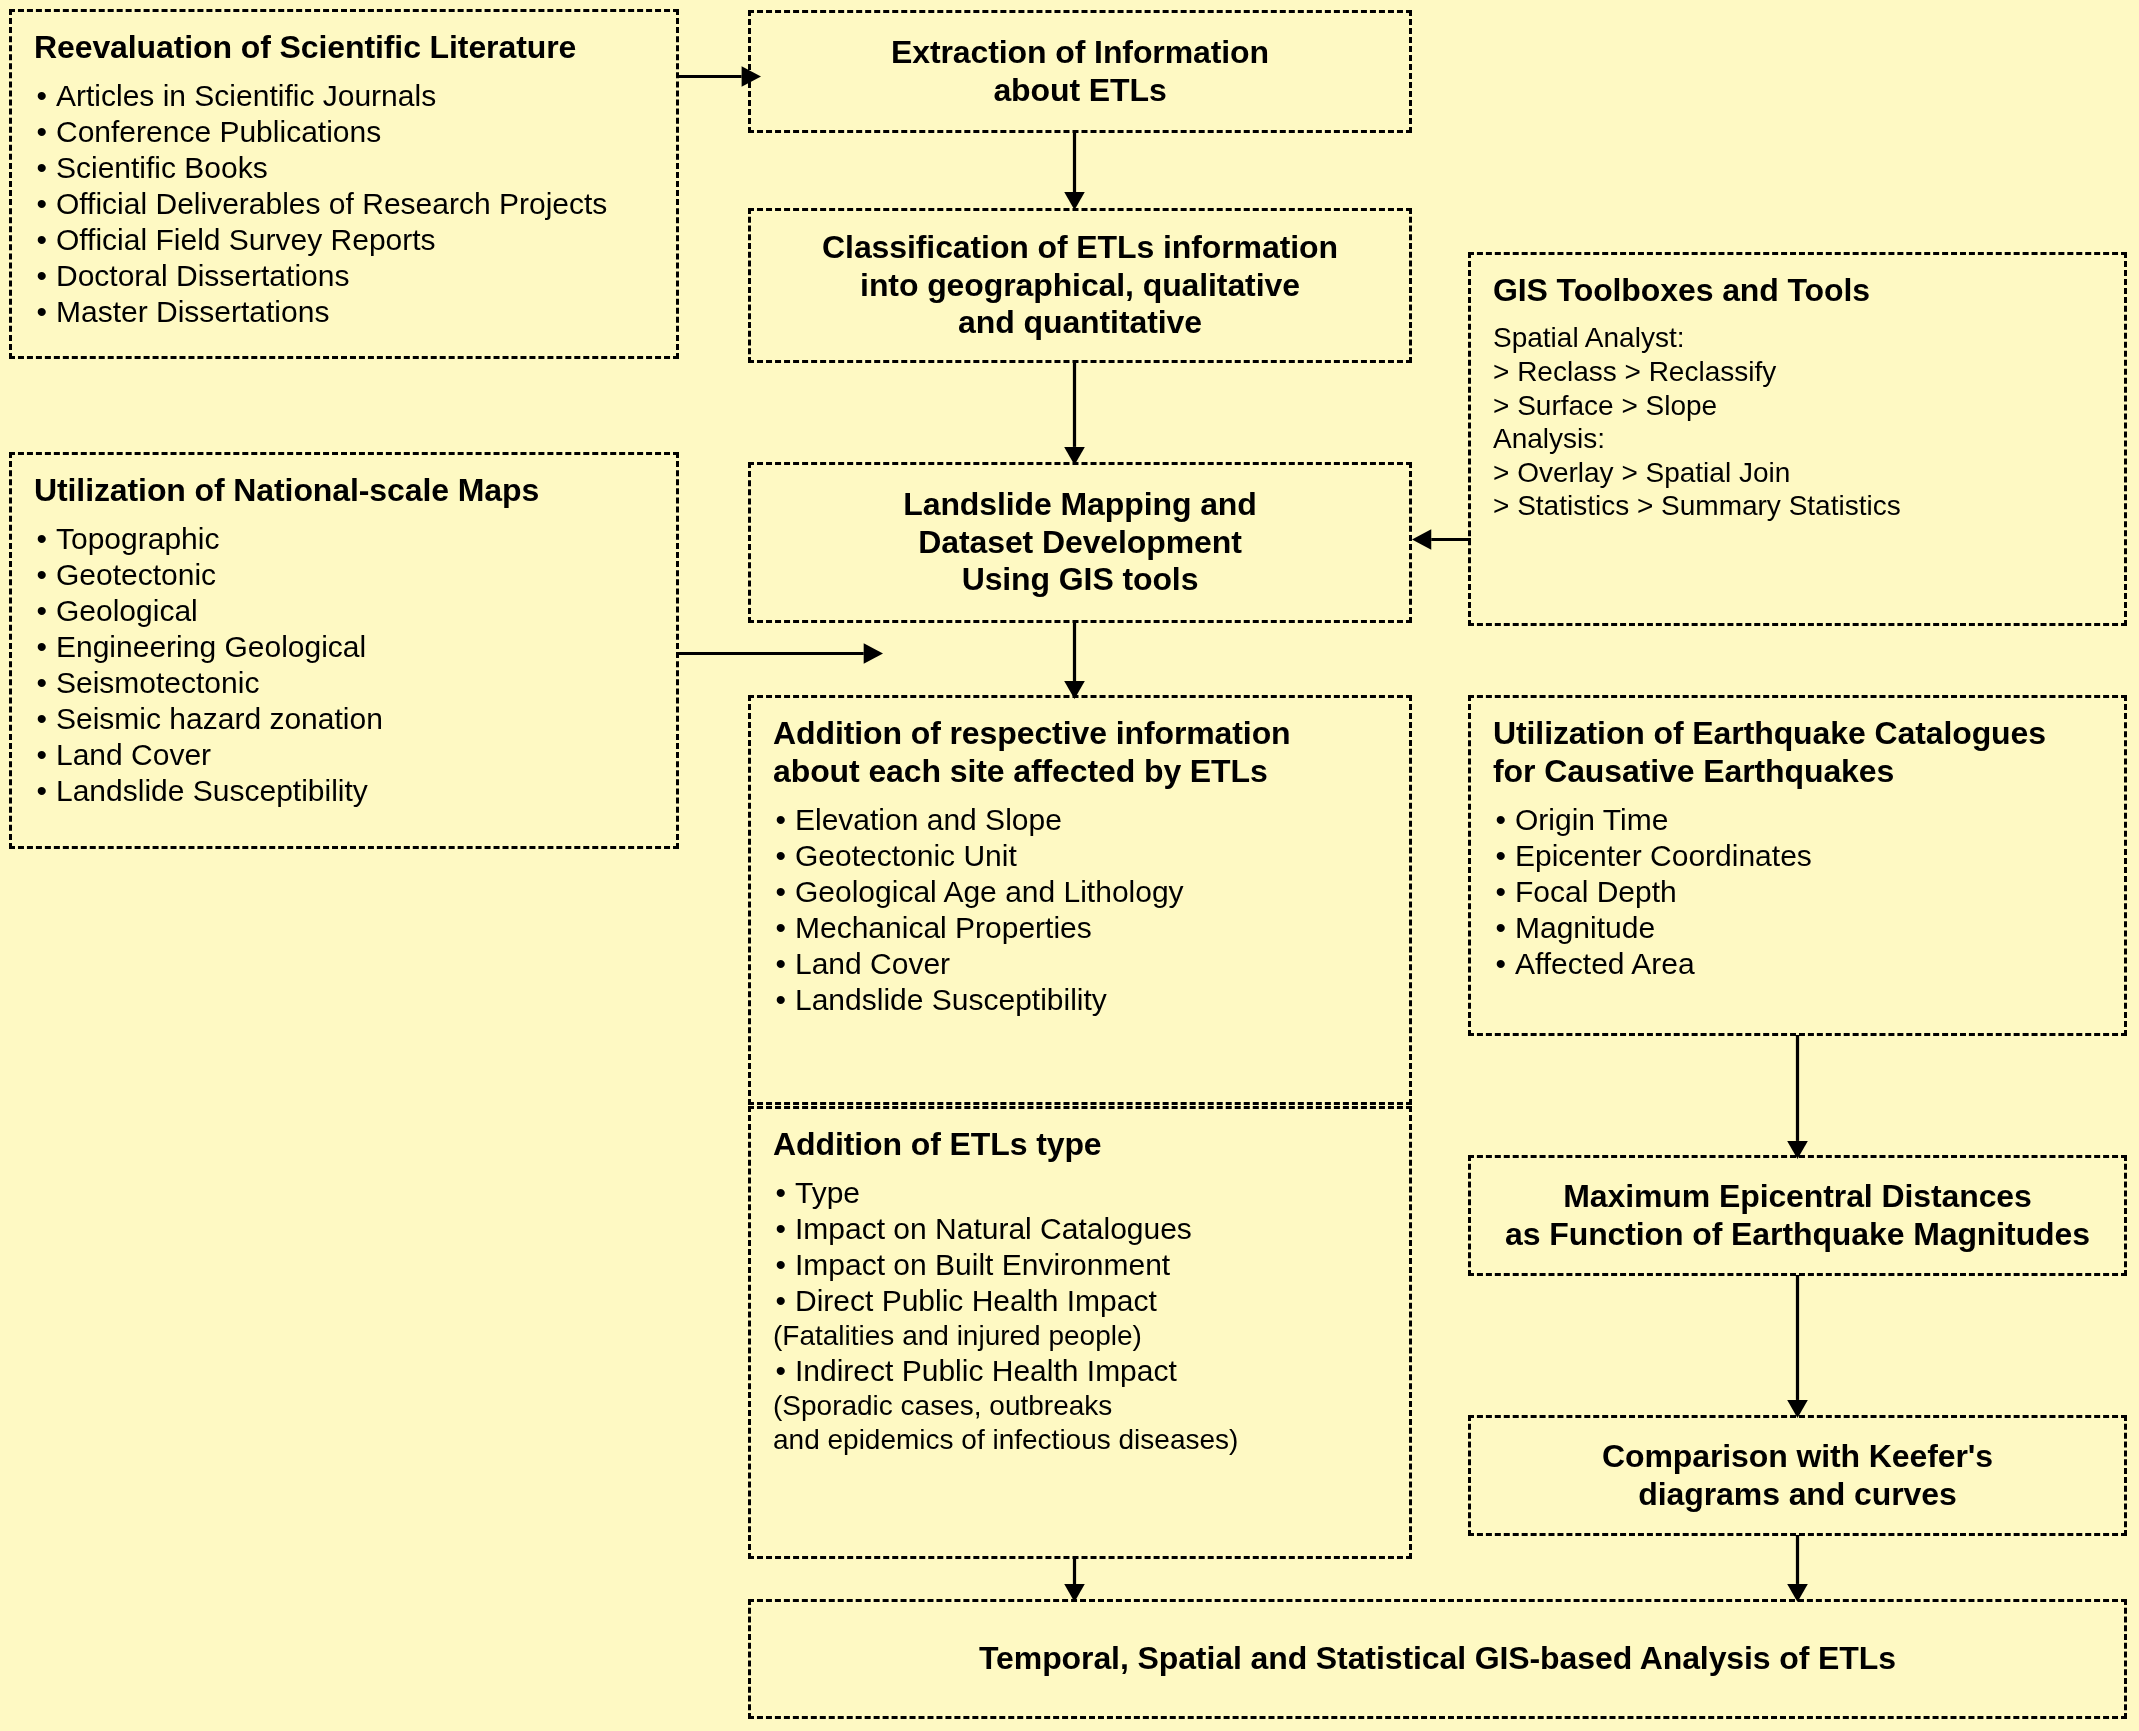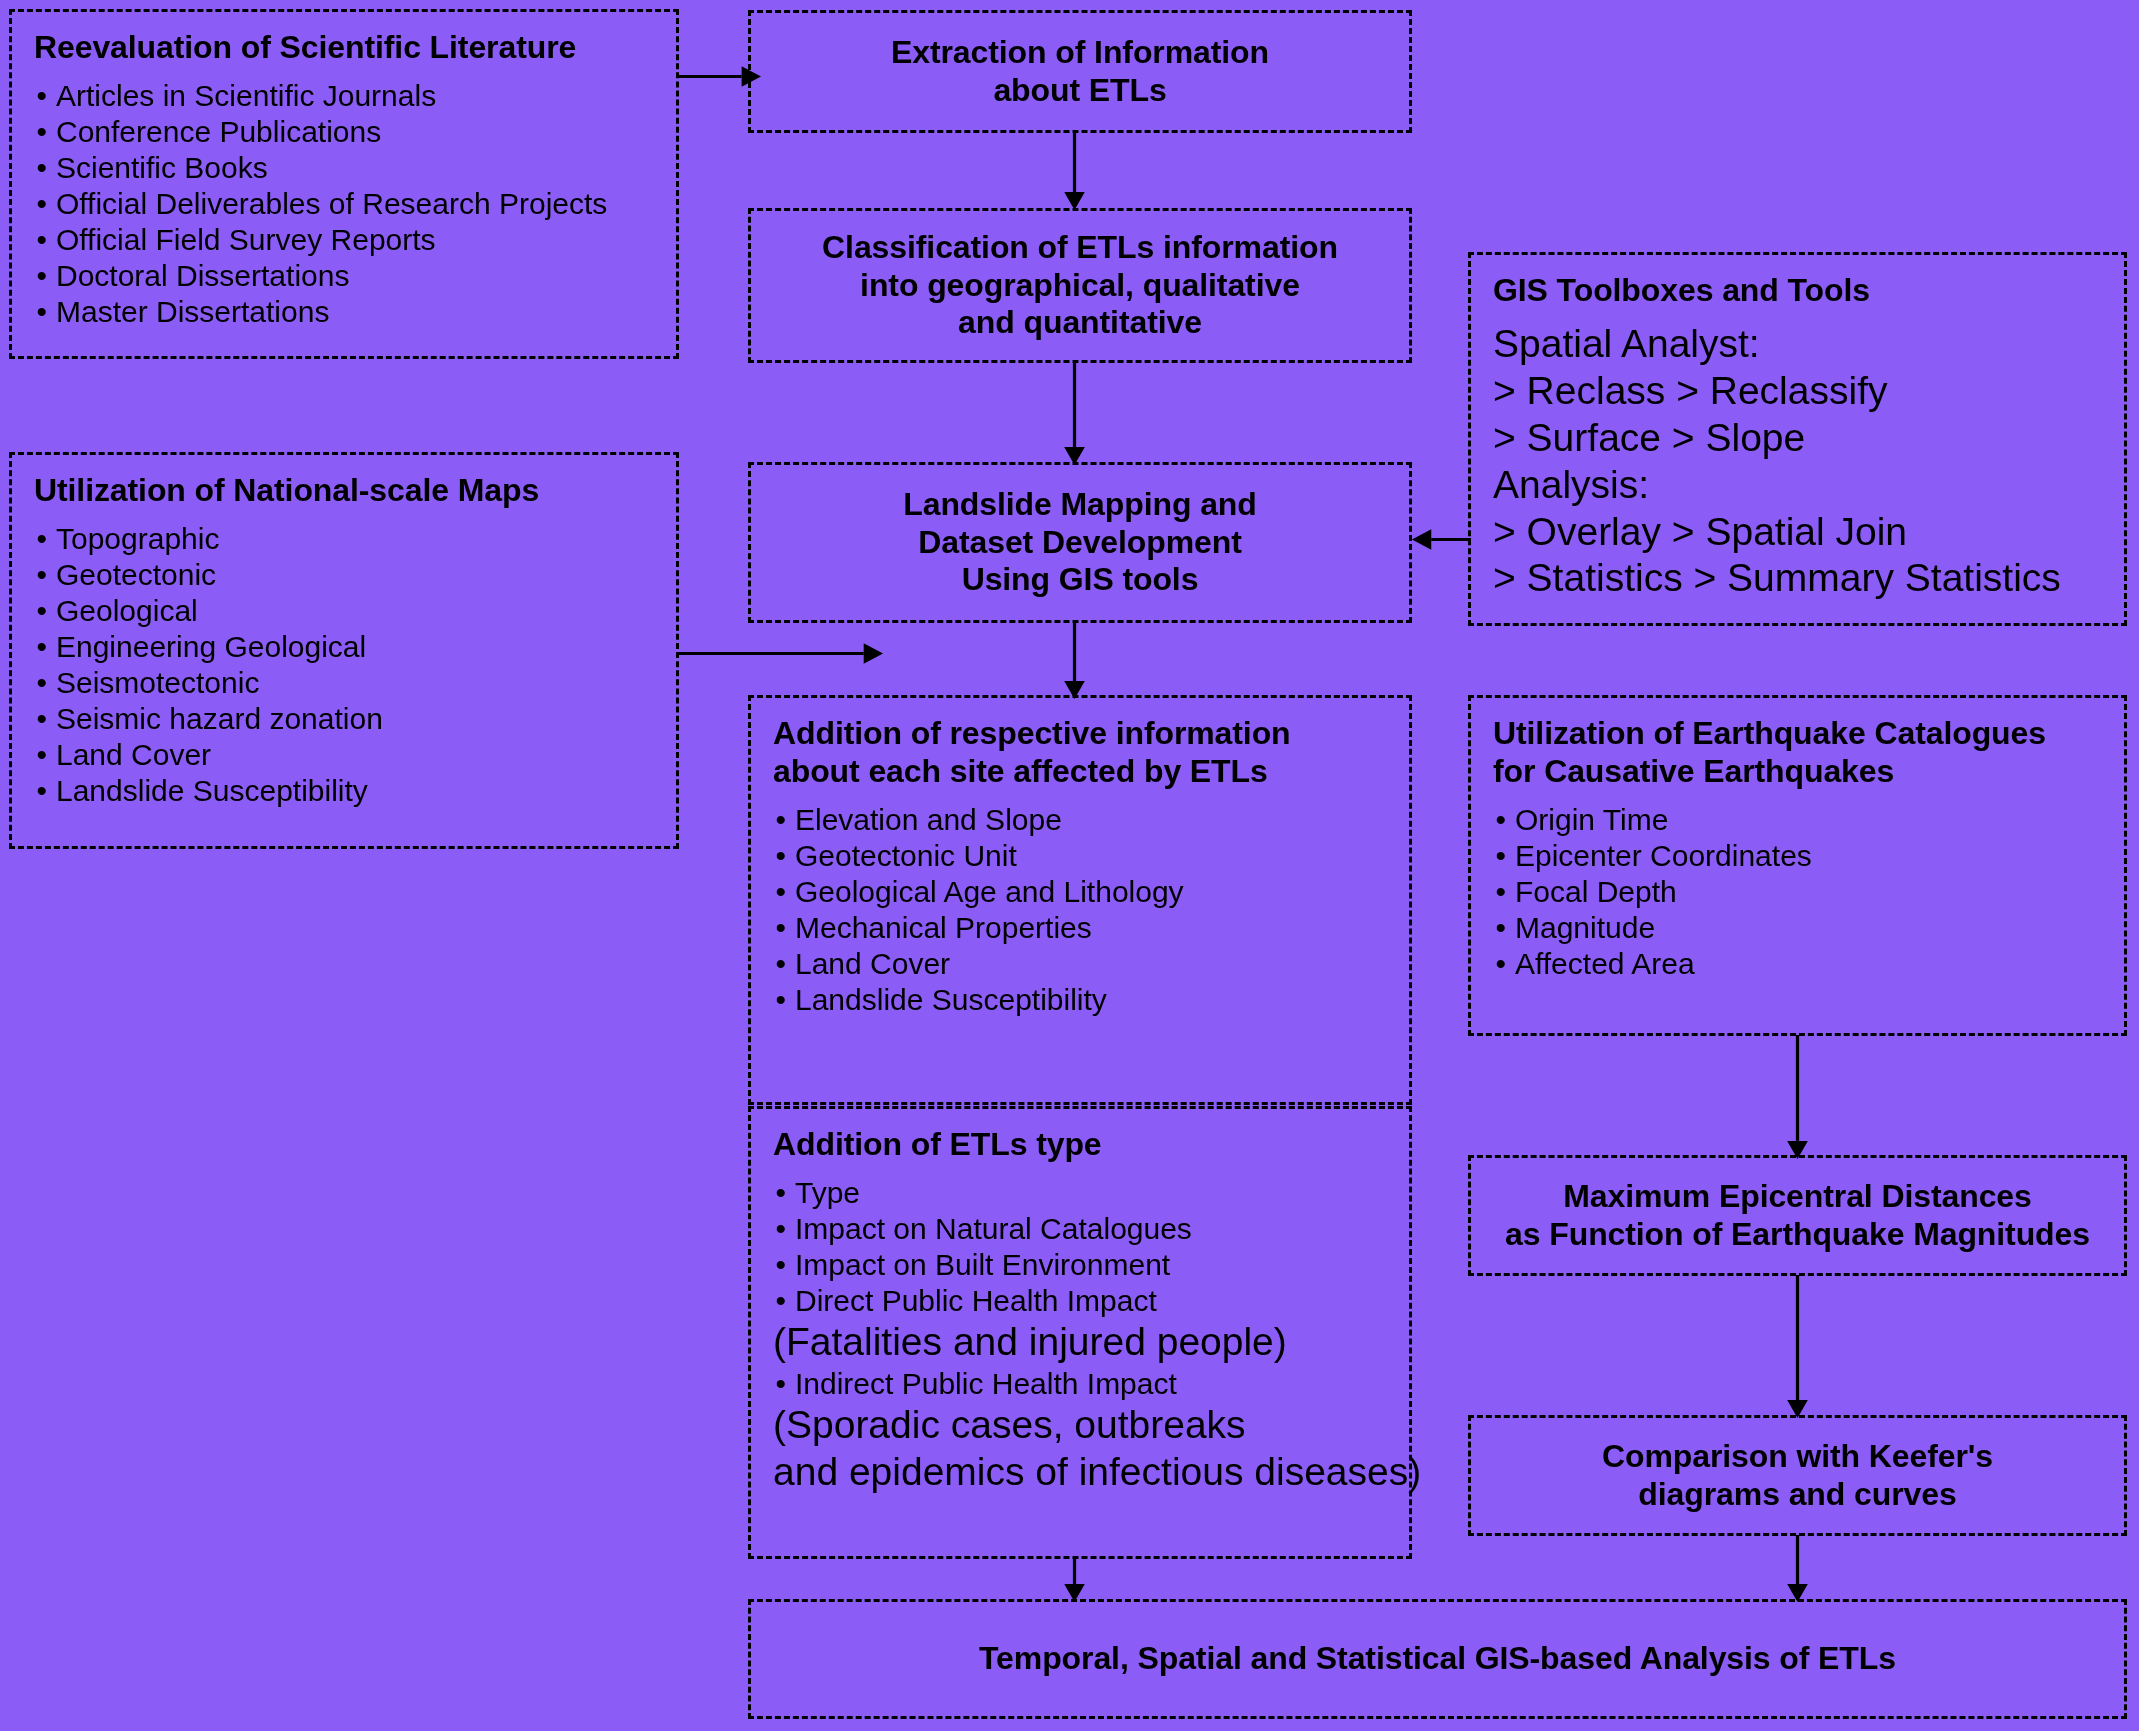--- a/index.html
+++ b/index.html
@@ -4,21 +4,21 @@
 <style>
   html, body {
     margin: 0;
     padding: 0;
     background: #ffffff;
   }
   #canvas {
     position: relative;
     width: 2140px;
     height: 1732px;
-    background: #8b5cf6;
+    background: #fef9c3;
     font-family: "Liberation Sans", sans-serif;
     color: #000000;
     overflow: hidden;
   }
   .box {
     position: absolute;
     border: 3.2px dashed #000000;
     box-sizing: border-box;
     background: transparent;
   }
@@ -42,21 +42,21 @@
     line-height: 1.20;
     white-space: nowrap;
   }
   .list-item.bullet::before {
     content: "\2022";
     display: inline-block;
     width: 19.4px;
     margin-left: 2.6px;
   }
   .plain-line {
-    font-size: 39px;
+    font-size: 28px;
     line-height: 1.20;
     white-space: nowrap;
   }
   .centered-text-box {
     display: flex;
     align-items: center;
     justify-content: center;
     height: 100%;
     box-sizing: border-box;
     padding: 6.5px 15.5px;

